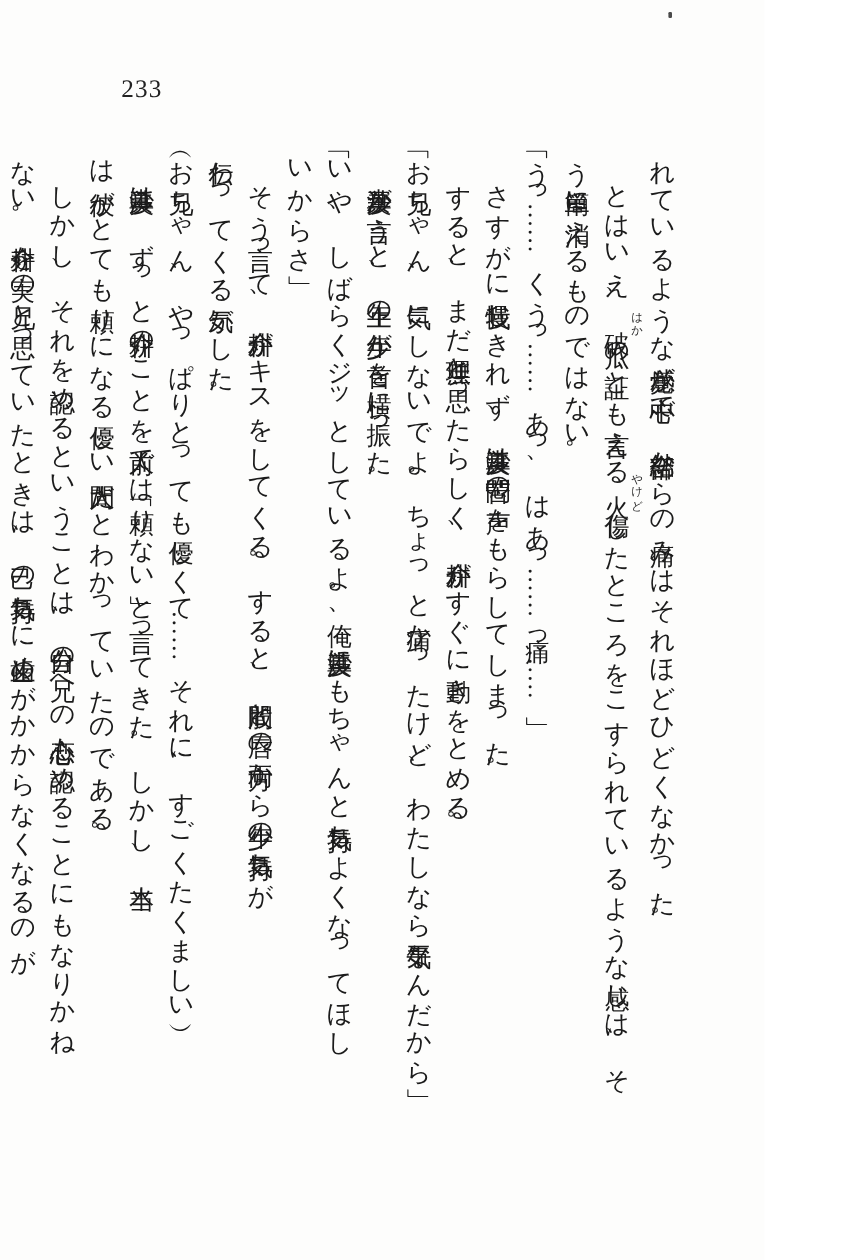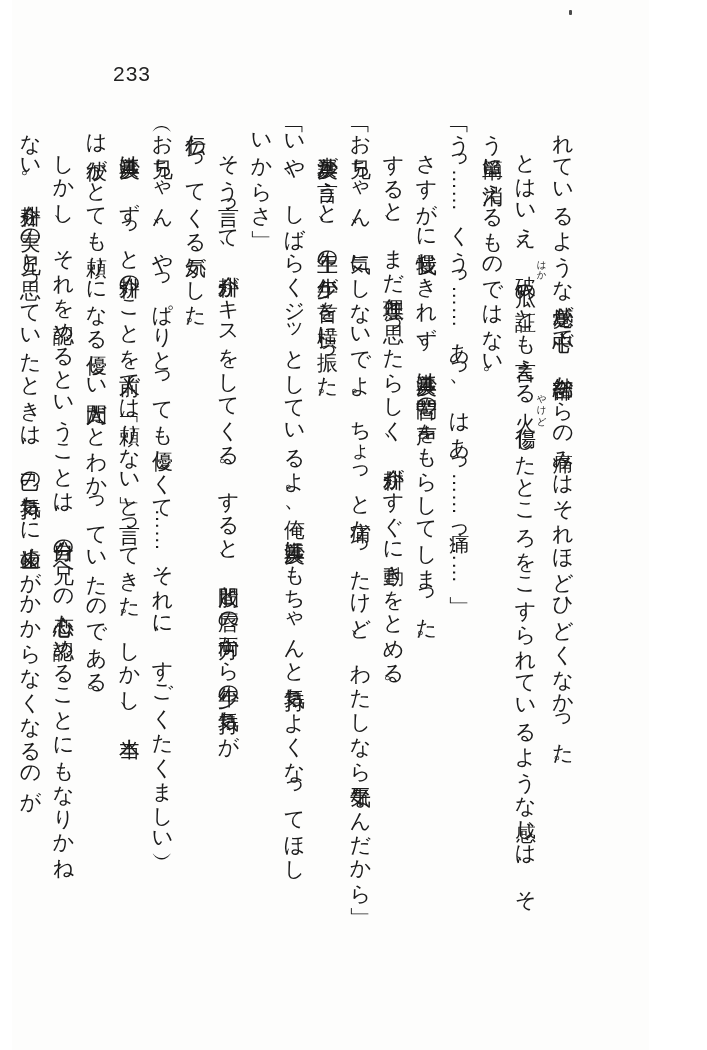--- a/index.html
+++ b/index.html
@@ -6,22 +6,21 @@
     margin: 0;
     padding: 0;
     background: #ffffff;
   }
   .page {
     position: relative;
     width: 637px;
     height: 1050px;
     background: #fdfdfc;
     overflow: hidden;
-    font-family: Liberation Sans, sans-serif;
-    margin-left: 12px;
+    font-family: Liberation Serif, serif;
   }
   .page-number {
     position: absolute;
     top: 62px;
     left: 101px;
     font-size: 21px;
     letter-spacing: 1px;
     color: #222222;
   }
   .text-block {

